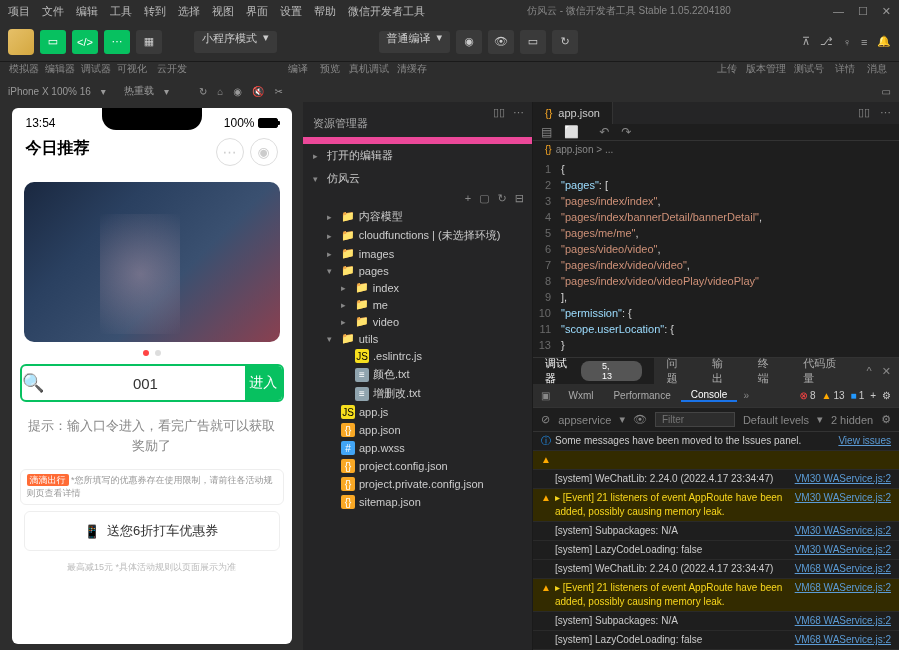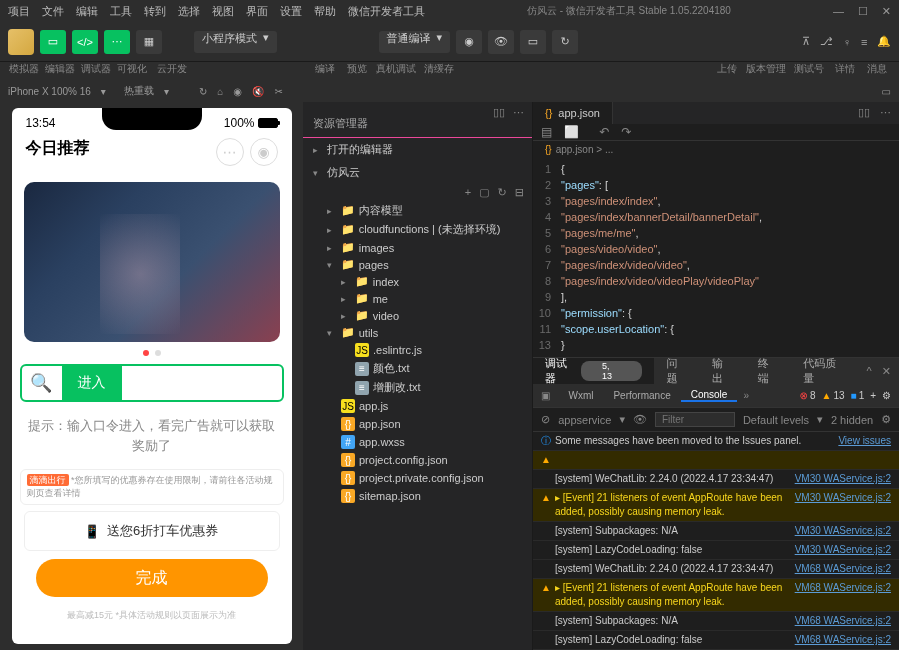--- a/index.html
+++ b/index.html
@@ -40,21 +40,21 @@
 .search-row{margin:4px 8px;display:flex;border:2px solid #07c160;border-radius:6px;overflow:hidden;height:38px}
 .search-icon{width:40px;color:#07c160;display:flex;align-items:center;justify-content:center;font-size:18px}
 .search-input{flex:1;border:none;outline:none;text-align:center;font-size:15px;color:#333}
 .enter-btn{width:60px;background:#07c160;color:#fff;display:flex;align-items:center;justify-content:center;font-size:14px}
 .hint{color:#888;font-size:13px;text-align:center;padding:10px 16px;line-height:1.5}
 .ad{margin:4px 8px;background:#fff;border:1px solid #eee;border-radius:6px;padding:4px 6px;font-size:9px;color:#999}
 .coupon{margin:6px 12px;height:40px;border:1px solid #eee;border-radius:6px;display:flex;align-items:center;justify-content:center;font-size:13px;gap:6px;color:#333}
 .complete-btn{margin:8px 24px;height:38px;background:#ff9500;color:#fff;border-radius:19px;display:flex;align-items:center;justify-content:center;font-size:16px}
 .ad-footer{font-size:9px;color:#bbb;text-align:center;padding:4px}
 .explorer{width:230px;background:#252526;border-right:1px solid #1a1a1a;overflow-y:auto}
-.exp-header{padding:6px 10px;font-size:11px;color:#aaa;border-bottom:1px solid #ec4899}
+.exp-header{padding:6px 10px;font-size:11px;color:#aaa;border-bottom:7px solid #ec4899}
 .exp-section{padding:4px 10px;font-size:11px;color:#ccc;display:flex;align-items:center;gap:4px;cursor:pointer}
 .exp-toolbar{display:flex;justify-content:flex-end;padding:2px 8px;gap:8px;color:#888}
 .tree-item{padding:2px 0 2px 10px;font-size:11px;display:flex;align-items:center;gap:4px;cursor:pointer;color:#ccc}
 .chev{width:10px;color:#888;font-size:9px}
 .ficon{width:14px;height:14px;display:flex;align-items:center;justify-content:center;font-size:10px;border-radius:2px}
 .folder{color:#dcb67a}
 .folder.green{color:#4caf50}
 .js{background:#f7df1e;color:#000}
 .json{background:#f9a825;color:#fff}
 .wxss{background:#42a5f5;color:#fff}
@@ -143,21 +143,21 @@
     <span>🔔</span>
   </div>
 </div>
 
 <div class="tlabels">
   <span>模拟器</span>
   <span>编辑器</span>
   <span>调试器</span>
   <span>可视化</span>
   <span style="margin-left:4px">云开发</span>
-  <div style="margin-left:119px;display:flex;gap:4px">
+  <div style="margin-left:92px;display:flex;gap:4px">
     <span style="width:28px">编译</span>
     <span style="width:28px">预览</span>
     <span style="width:42px">真机调试</span>
     <span style="width:36px">清缓存</span>
   </div>
   <div style="margin-left:auto;display:flex;gap:4px">
     <span style="width:28px">上传</span>
     <span style="width:42px">版本管理</span>
     <span style="width:36px">测试号</span>
     <span style="width:28px">详情</span>
@@ -198,32 +198,32 @@
           <div class="hbtn">◉</div>
         </div>
       </div>
       <div class="banner"></div>
       <div class="dots">
           <div class="dot active"></div>
           <div class="dot"></div>
         </div>
       <div class="search-row">
         <div class="search-icon">🔍</div>
+        <input class="search-input" value="001" style="">
         <div class="enter-btn">进入</div>
       </div>
       <div class="hint">提示：输入口令进入，看完广告就可以获取奖励了</div>
       <div class="ad">
         <span style="background:#ff6b35;color:#fff;padding:1px 3px;border-radius:2px">滴滴出行</span>
         <span>*您所填写的优惠券存在使用限制，请前往各活动规则页查看详情</span>
       </div>
       <div class="coupon">
         <span>📱</span>
         <span>送您6折打车优惠券</span>
       </div>
-      <div class="complete-btn">完成</div>
       <div class="ad-footer">最高减15元 *具体活动规则以页面展示为准</div>
     </div>
   </div>
 
   <div class="explorer">
     <div style="height:6px;display:flex;justify-content:flex-end;padding:4px 8px;gap:8px;color:#888">
       <span>▯▯</span>
       <span>⋯</span>
     </div>
     <div class="exp-header">资源管理器</div>

